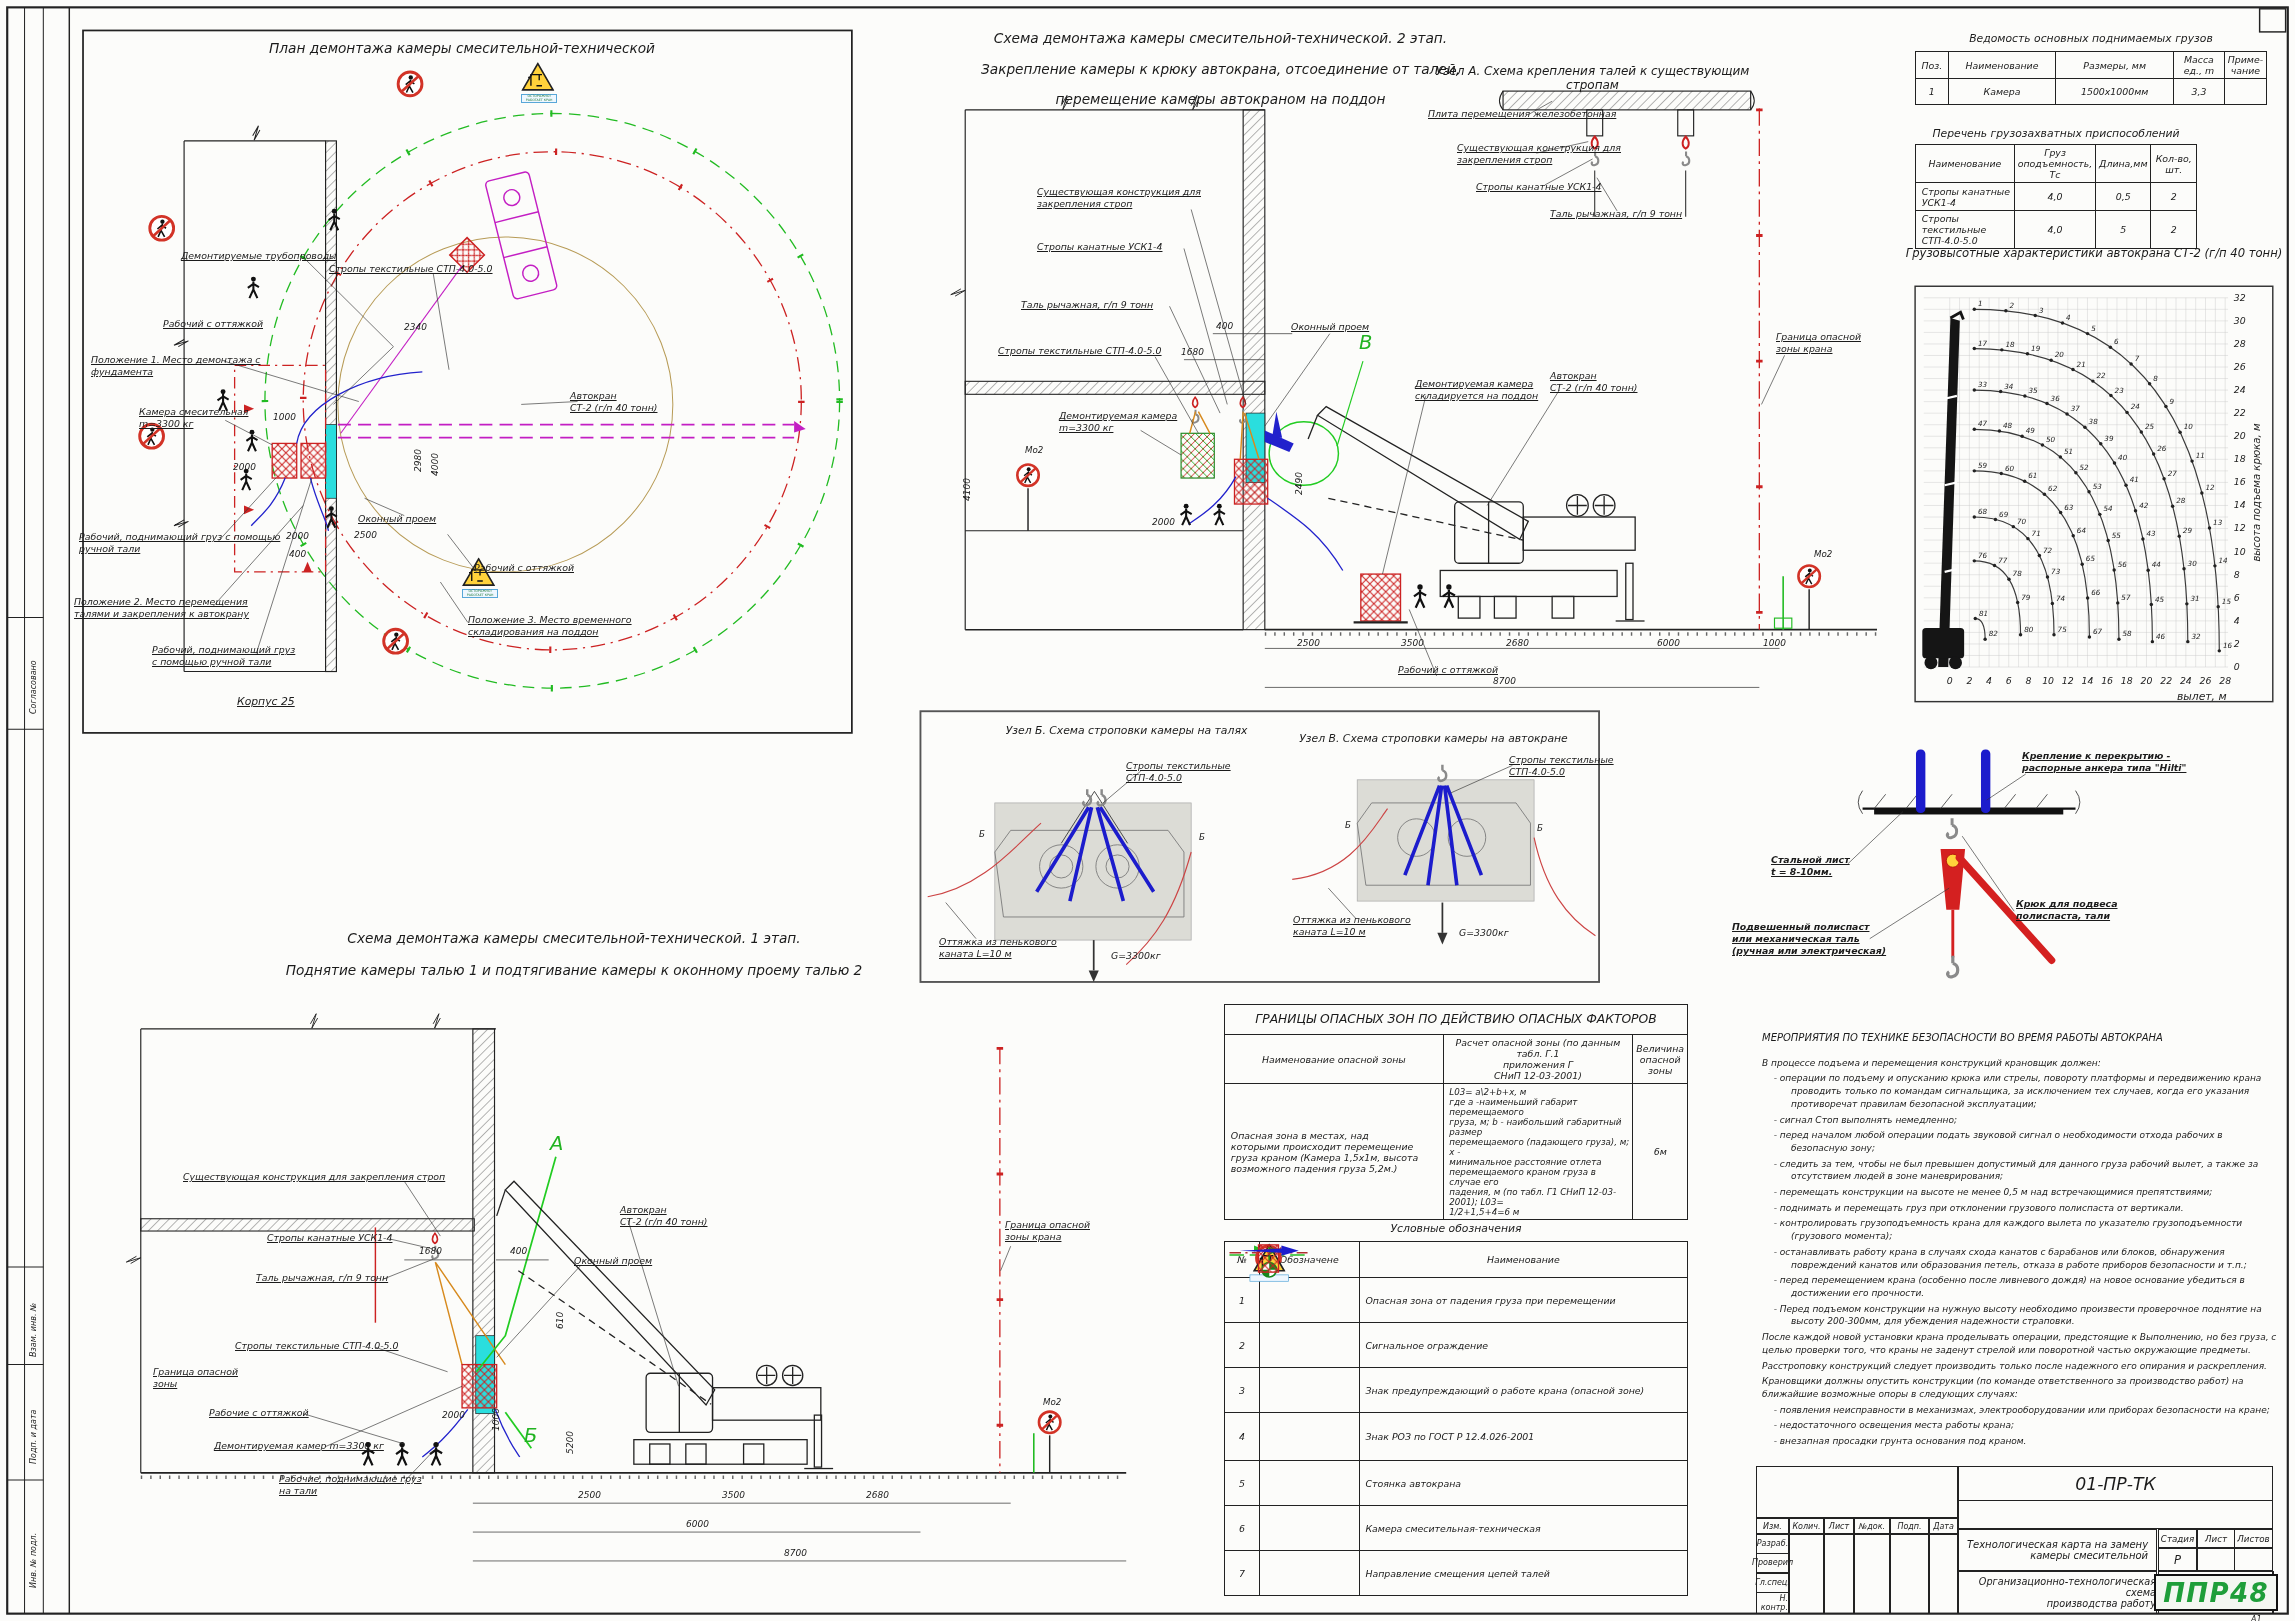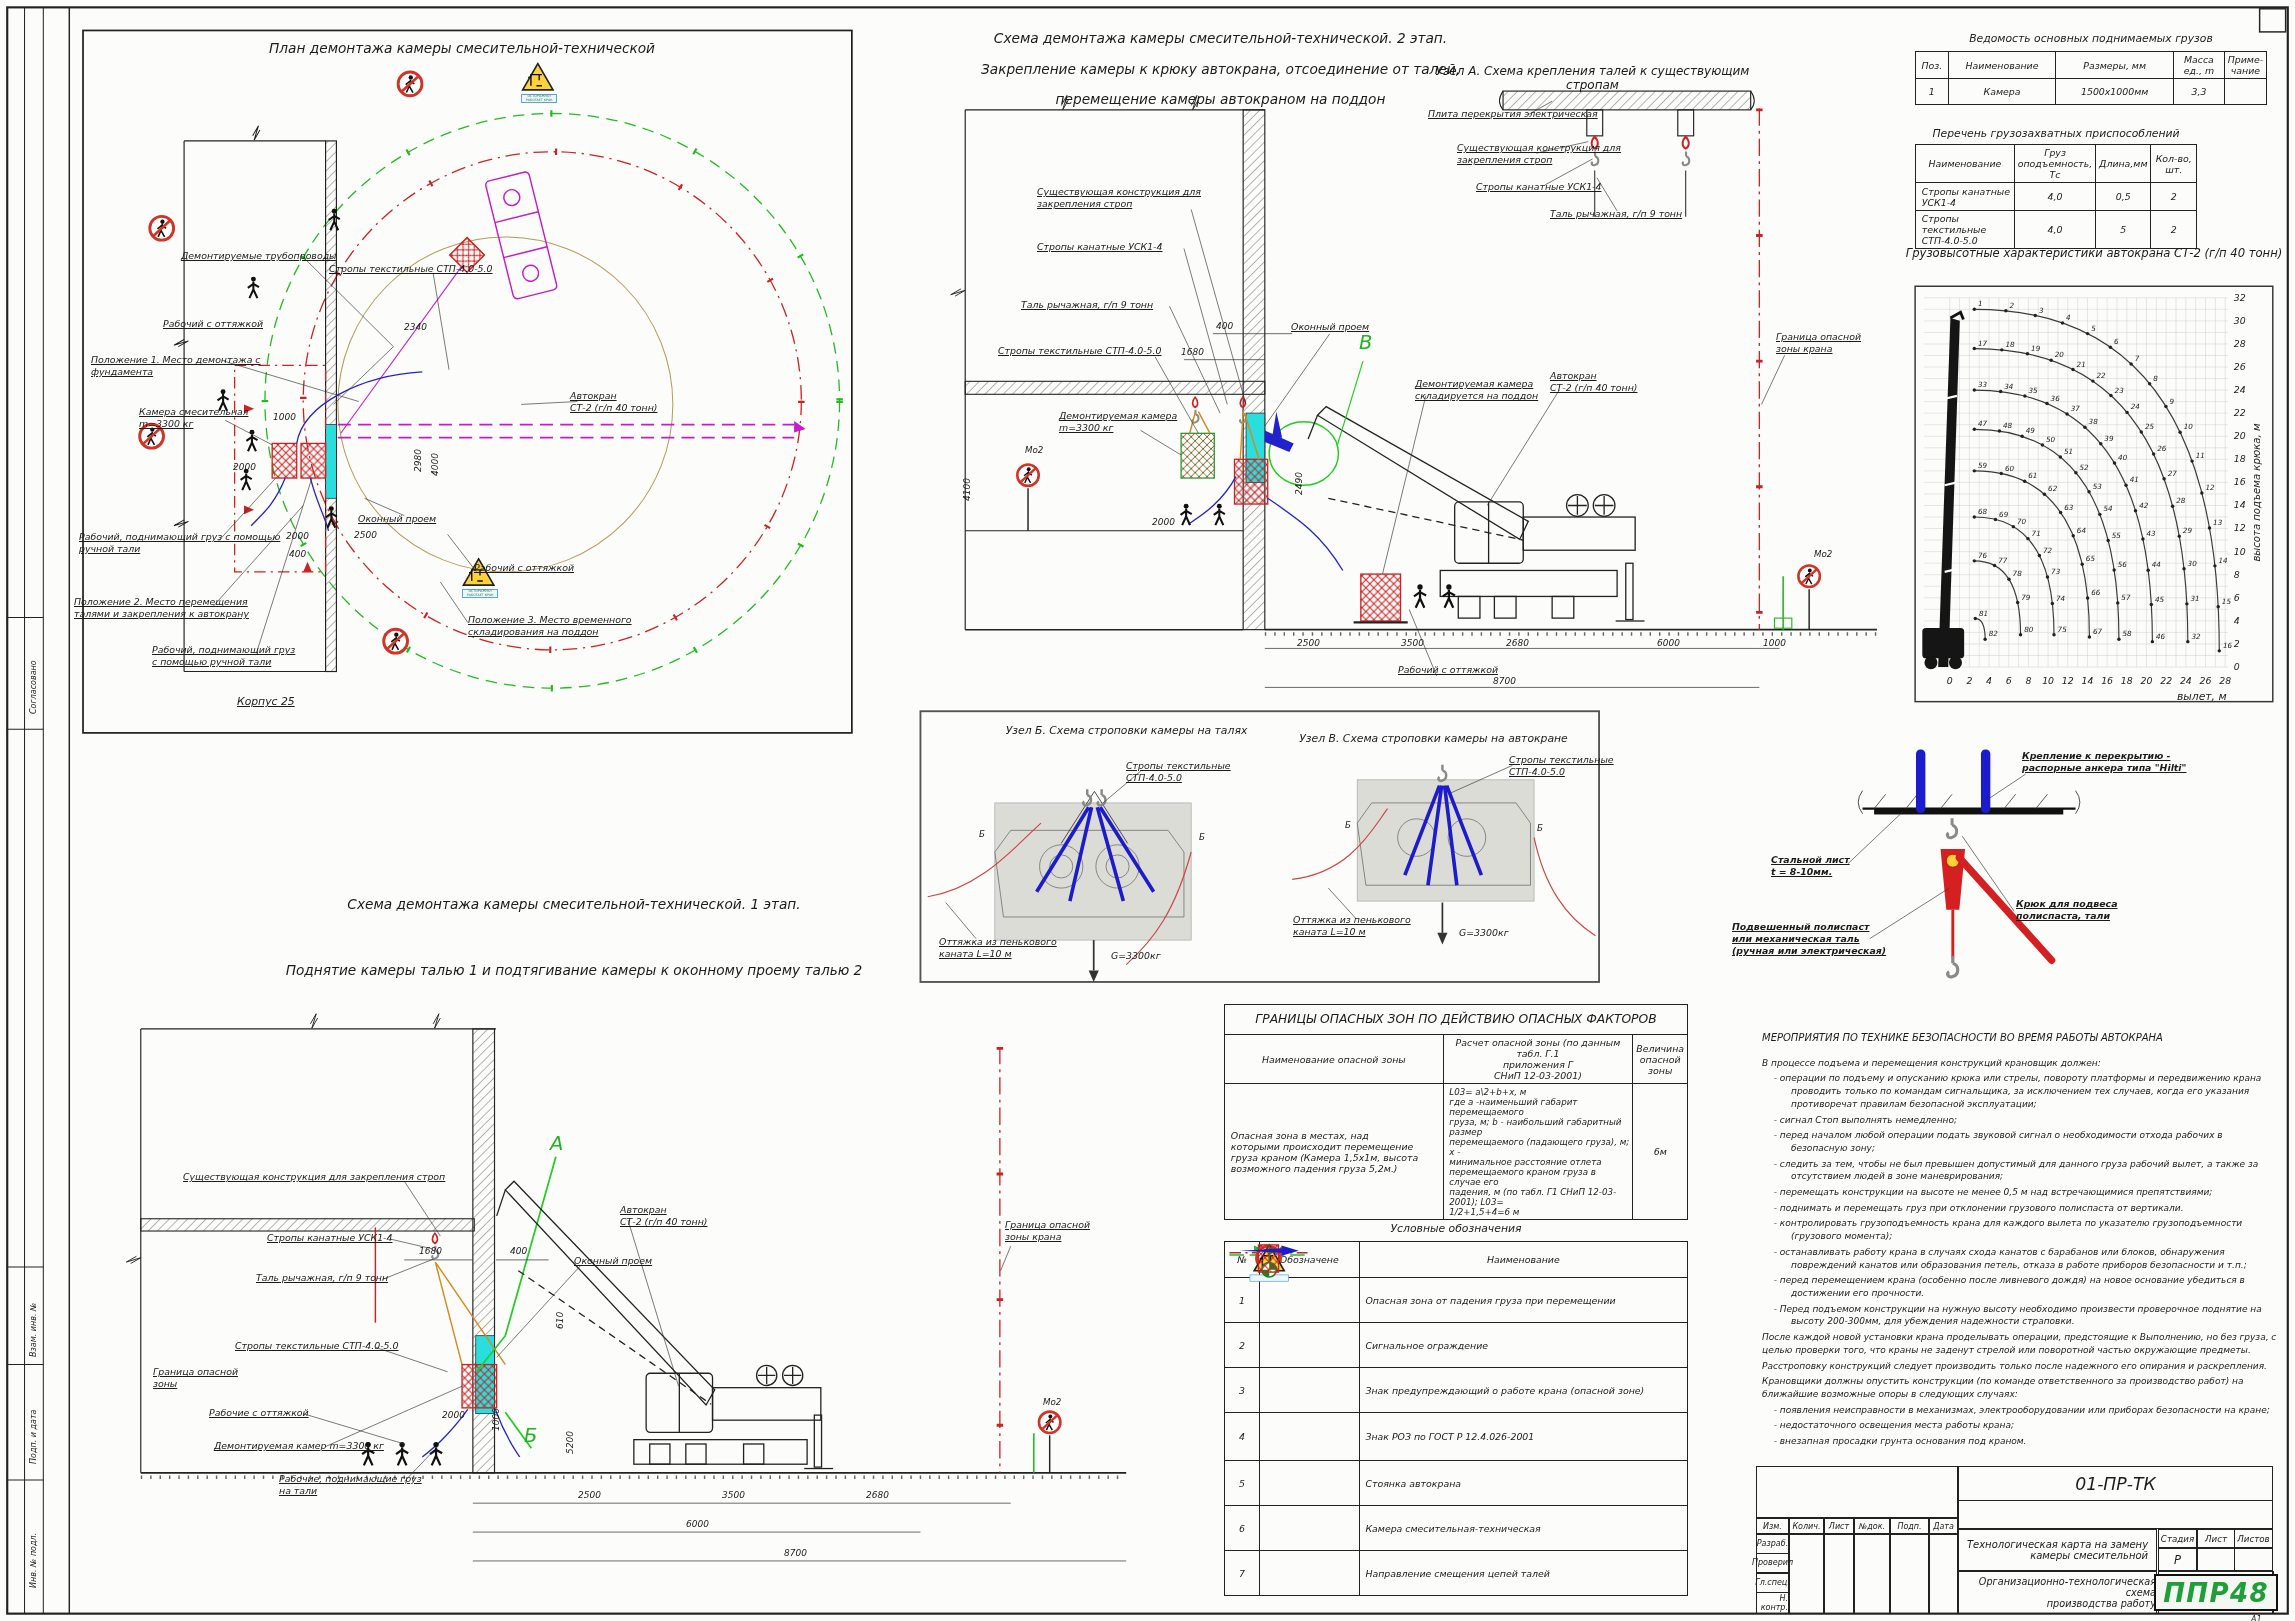--- a/index.html
+++ b/index.html
@@ -744,21 +744,21 @@
 <div class="dim vdim" style="left:1304px;top:485px">2490</div>
 <div class="dim" style="left:1152px;top:517px">2000</div>
 <div class="dim" style="left:1297px;top:638px">2500</div>
 <div class="dim" style="left:1401px;top:638px">3500</div>
 <div class="dim" style="left:1506px;top:638px">2680</div>
 <div class="dim" style="left:1657px;top:638px">6000</div>
 <div class="dim" style="left:1493px;top:676px">8700</div>
 <div class="dim" style="left:1763px;top:638px">1000</div>
 
 <div class="ttl ttl2" style="left:1430px;top:64px;width:325px">Узел А. Схема крепления талей к существующим стропам</div>
-<div class="lb u" style="left:1428px;top:108px">Плита перекрытия электрическая</div>
+<div class="lb u" style="left:1428px;top:108px">Плита перемещения железобетонная</div>
 <div class="lb u" style="left:1457px;top:142px">Существующая конструкция для
 закрепления строп</div>
 <div class="lb u" style="left:1476px;top:181px">Стропы канатные УСК1-4</div>
 <div class="lb u" style="left:1550px;top:208px">Таль рычажная,  г/п 9 тонн</div>
 
 <div class="ttl ttl3" style="left:946px;top:724px;width:361px">Узел Б.  Схема строповки камеры на талях</div>
 <div class="ttl ttl3" style="left:1271px;top:732px;width:325px">Узел В.  Схема строповки камеры на автокране</div>
 <div class="lb u" style="left:1126px;top:760px">Стропы текстильные
 СТП-4.0-5.0</div>
 <div class="lb u" style="left:939px;top:936px">Оттяжка из пенькового
@@ -777,21 +777,21 @@
 <div class="lb u" style="left:2022px;top:750px;font-weight:bold">Крепление к перекрытию -
 распорные анкера типа "Hilti"</div>
 <div class="lb u" style="left:1771px;top:854px;font-weight:bold">Стальной лист
 t = 8-10мм.</div>
 <div class="lb u" style="left:2016px;top:898px;font-weight:bold">Крюк для подвеса
 полиспаста, тали</div>
 <div class="lb u" style="left:1732px;top:921px;font-weight:bold">Подвешенный полиспаст
 или механическая таль
 (ручная или электрическая)</div>
 
-<div class="ttl" style="left:289px;top:896px;width:570px">Схема демонтажа камеры смесительной-технической. 1 этап.</div>
+<div class="ttl" style="left:289px;top:930px;width:570px">Схема демонтажа камеры смесительной-технической. 1 этап.</div>
 <div class="ttl" style="left:238px;top:962px;width:672px">Поднятие камеры талью 1 и подтягивание камеры к оконному проему талью 2</div>
 <div class="lb u" style="left:183px;top:1171px">Существующая конструкция для закрепления строп</div>
 <div class="lb u" style="left:267px;top:1232px">Стропы канатные УСК1-4</div>
 <div class="lb u" style="left:256px;top:1272px">Таль рычажная, г/п 9 тонн</div>
 <div class="lb u" style="left:235px;top:1340px">Стропы текстильные СТП-4.0-5.0</div>
 <div class="lb u" style="left:153px;top:1366px">Граница опасной
 зоны</div>
 <div class="lb u" style="left:209px;top:1407px">Рабочие с  оттяжкой</div>
 <div class="lb u" style="left:214px;top:1440px">Демонтируемая камер m=3300 кг</div>
 <div class="lb u" style="left:279px;top:1473px">Рабочие, поднимающие груз

